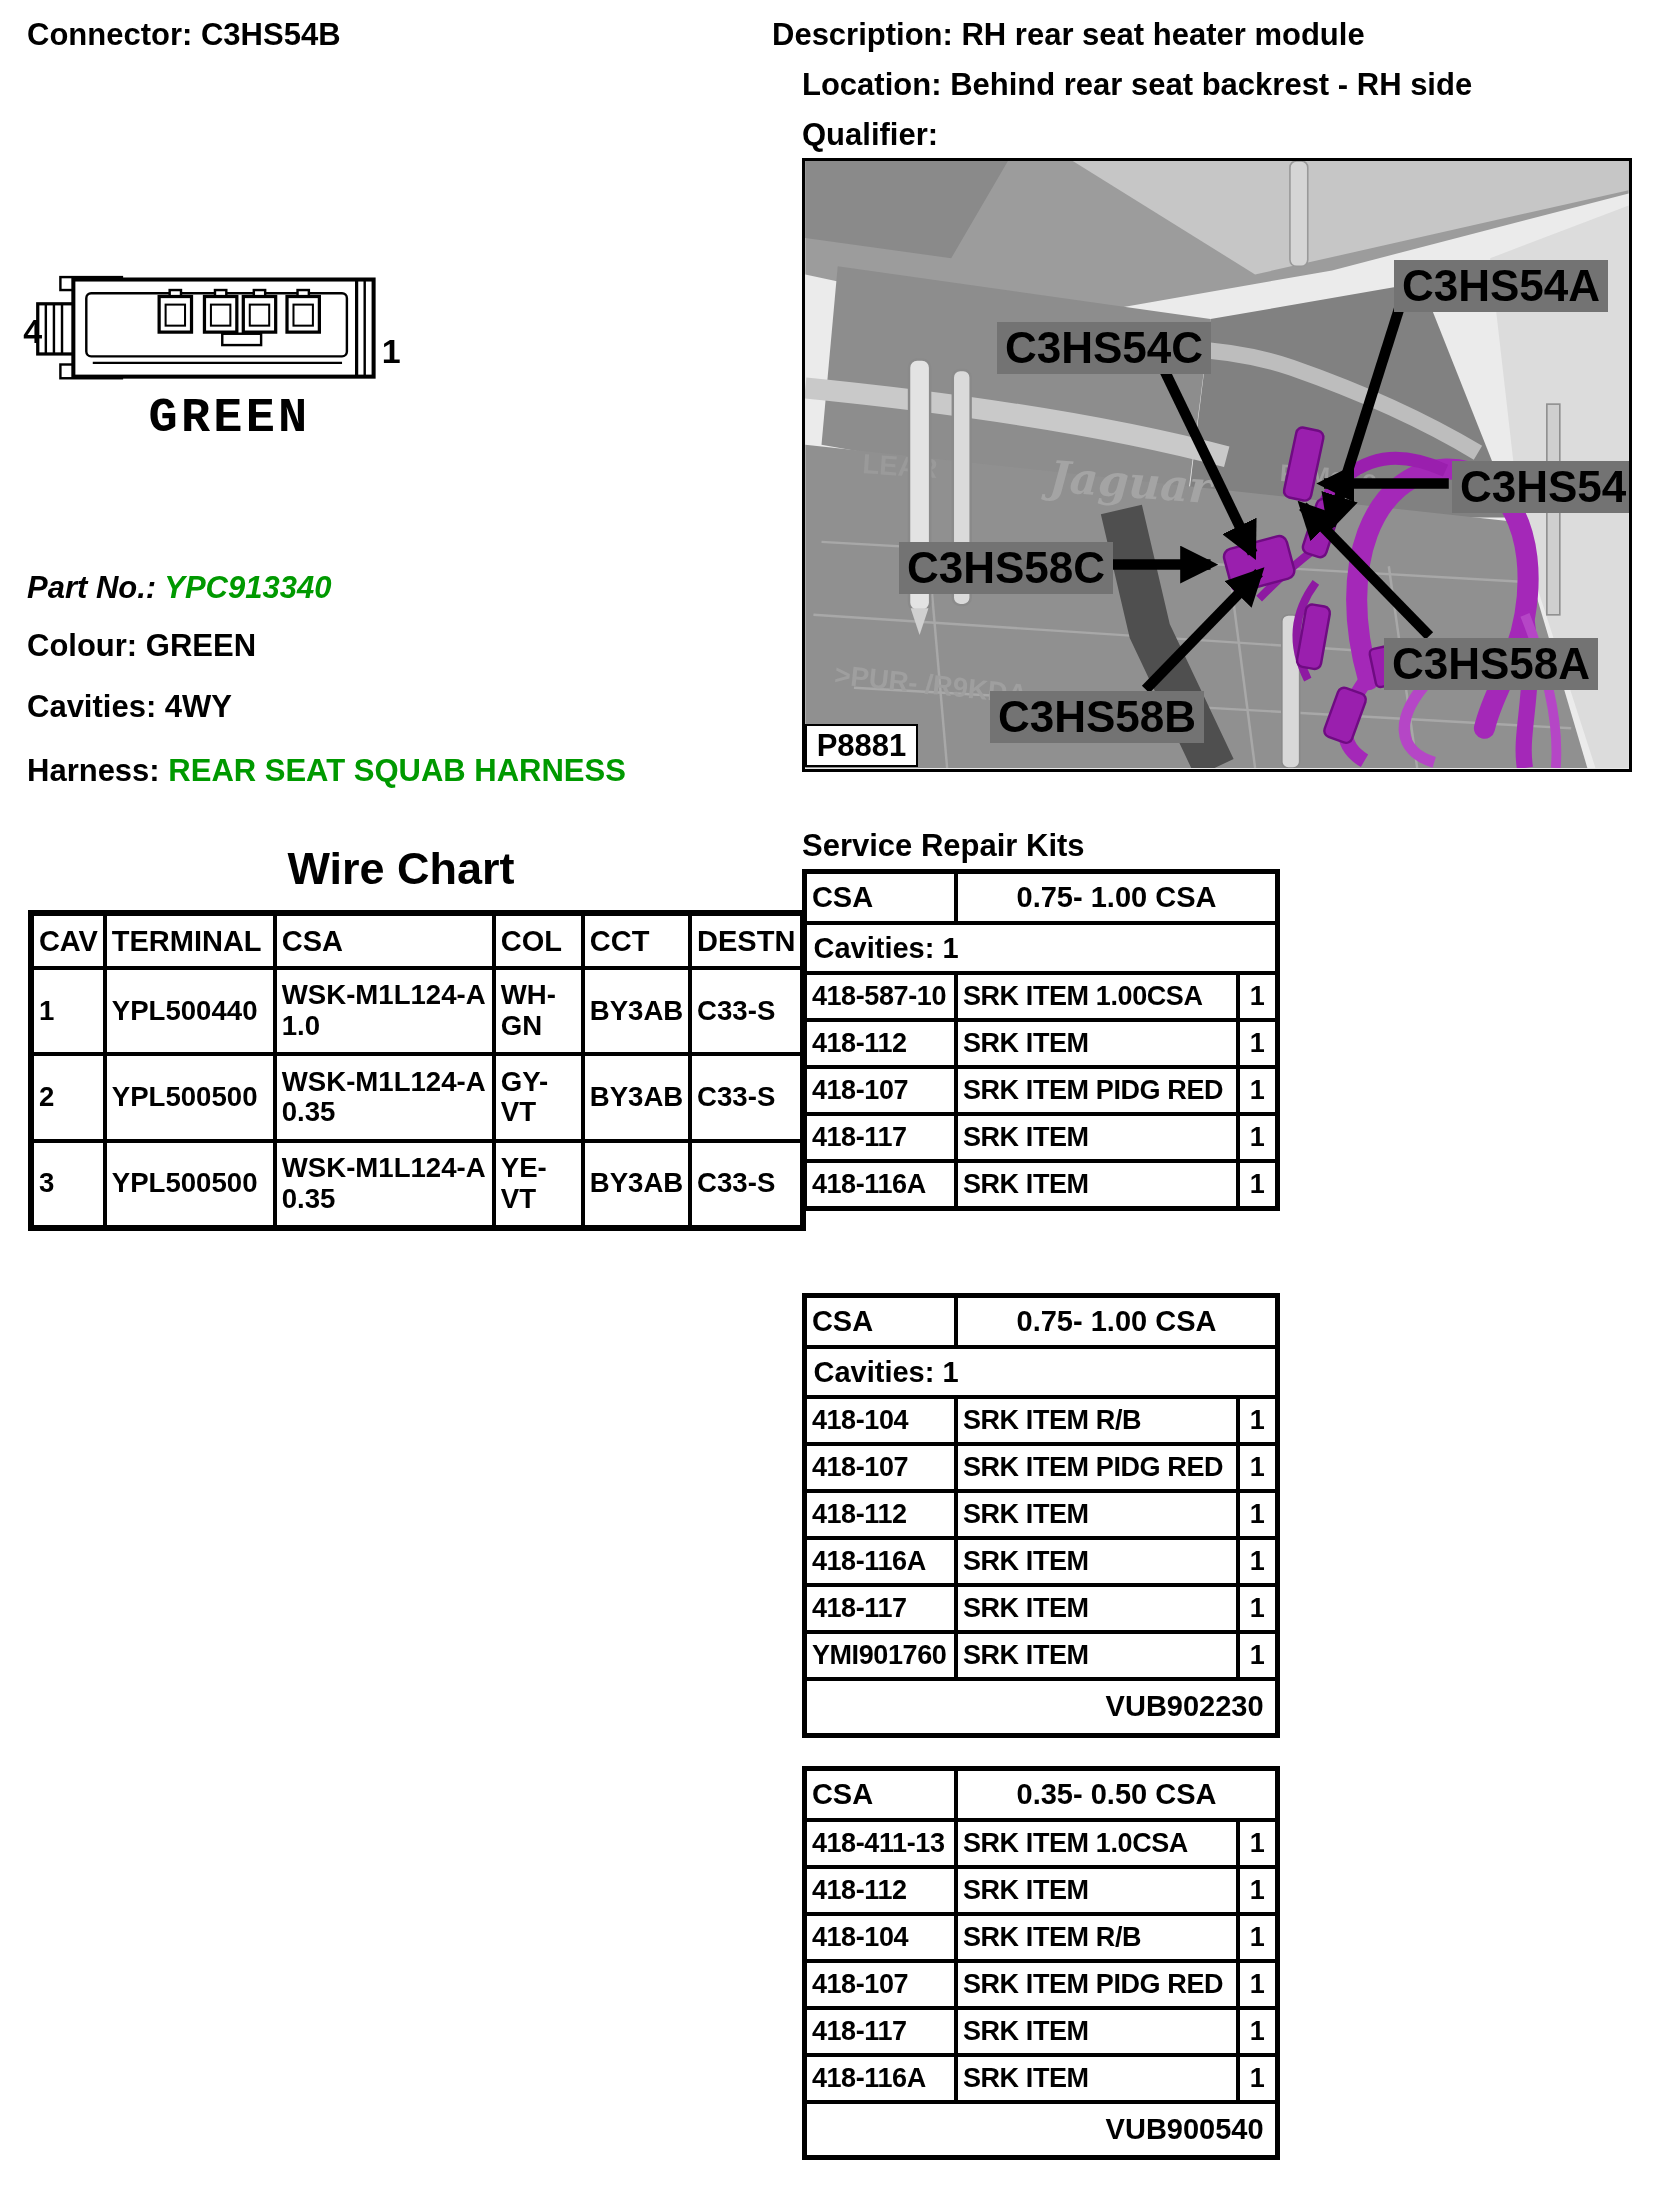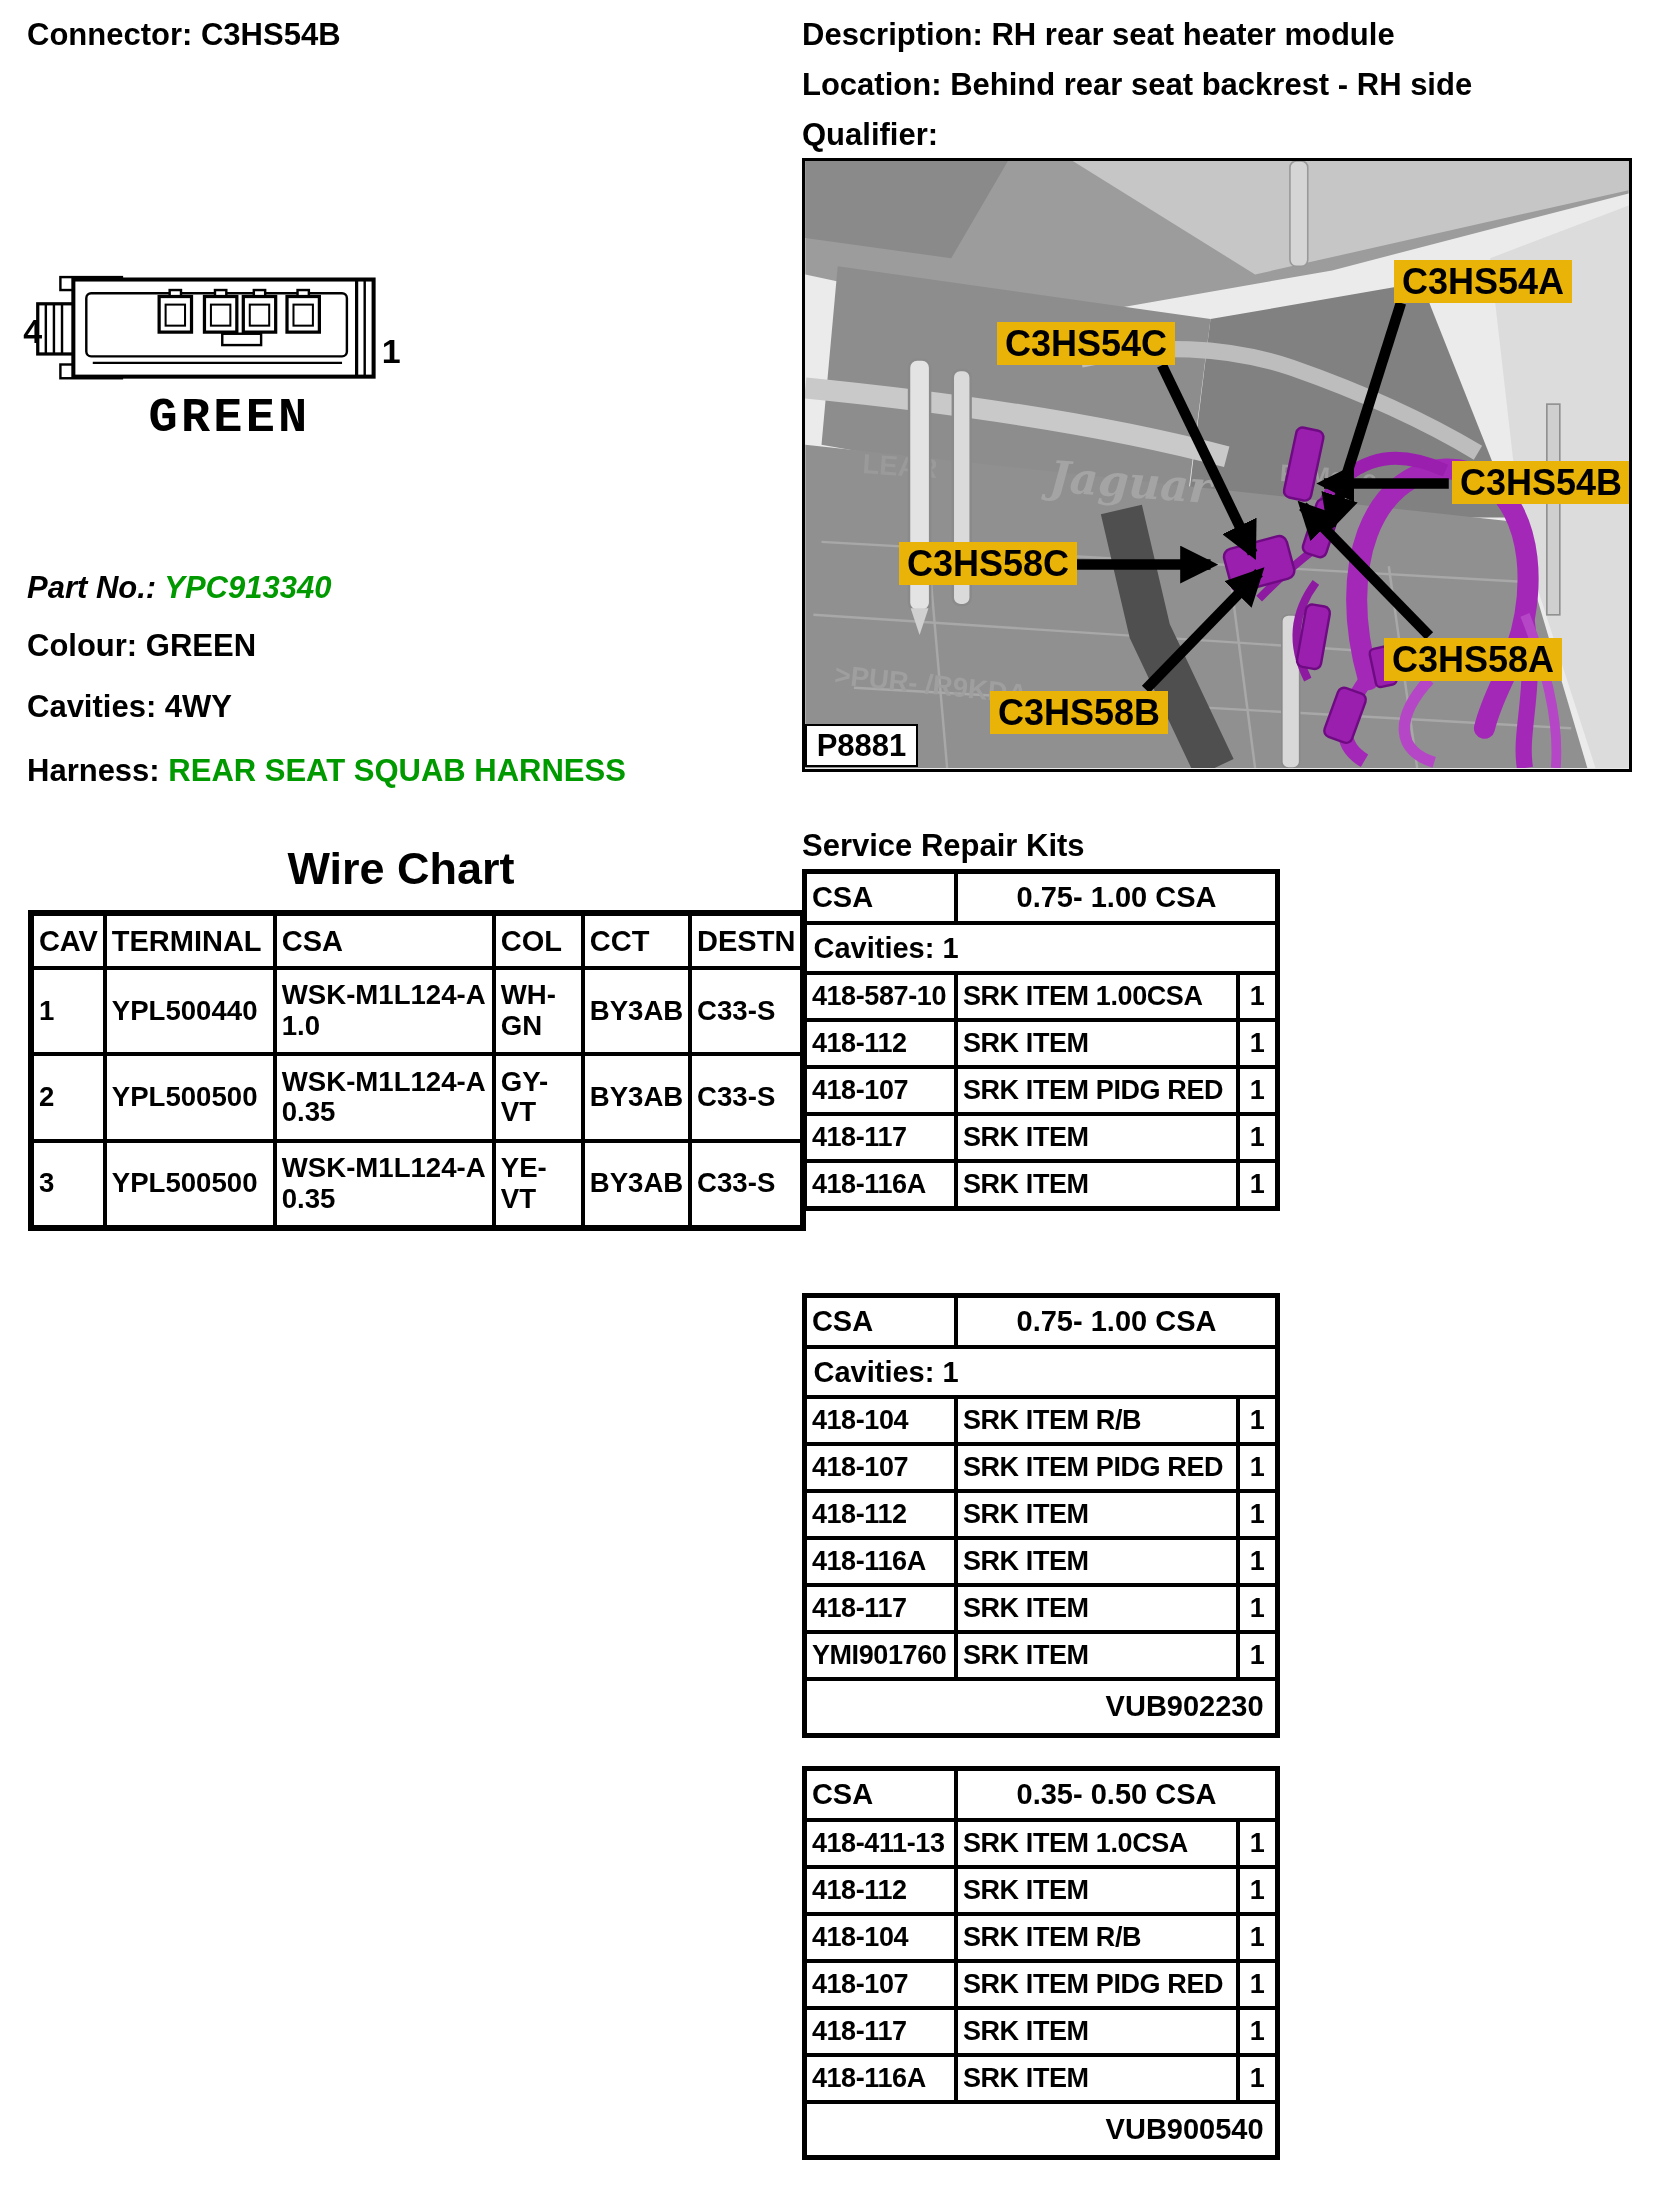--- a/index.html
+++ b/index.html
@@ -21,37 +21,37 @@
   .srk-row.hrow{min-height:47px;font-size:29px;letter-spacing:0;}
   .cell{display:flex;align-items:center;padding:1.6px 4.9px;}
   .cell-part{width:151px;border-right:4px solid #000;box-sizing:border-box;}
   .cell-desc{flex:1;}
   .cell-qty{width:39px;border-left:4px solid #000;box-sizing:border-box;padding-left:9.7px;}
   .cell-range{flex:1;justify-content:center;text-align:center;}
   .row-cav{padding:1.6px 6.5px;align-items:center;display:flex;font-size:29px;letter-spacing:0;}
   .row-kit{justify-content:flex-end;padding:3.2px 11.4px;align-items:center;display:flex;font-size:29px;letter-spacing:0;min-height:45px;}
   
   #photo{left:802px;top:158px;width:830px;height:614px;border:3.2px solid #000;box-sizing:border-box;background:#ebebeb;overflow:hidden;}
-  .callout{position:absolute;background:#eab308;font-size:36px;line-height:1.15;padding:0.8px 8px;white-space:nowrap;}
+  .callout{position:absolute;background:#737373;font-size:44px;line-height:1.15;padding:0.8px 8px;white-space:nowrap;}
   #p8881-label{position:absolute;background:#fff;border:2.4px solid #000;font-size:31px;padding:1.6px 9.7px;white-space:nowrap;}
   .hp{stroke:var(--harness-purple,#a428b8);}
   .ghost{font-family:"DejaVu Serif",serif;font-style:italic;font-weight:bold;}
   svg text{font-weight:bold;}
 </style>
 </head>
 <body>
 
 <div id="canvas">
 
   <div class="abs hline" style="left:27px;top:18px;">
     <span>Connector:</span>
     <span>C3HS54B</span>
   </div>
 
-  <div class="abs hline" style="left:802px;top:18px;text-align:center;">
+  <div class="abs hline" style="left:772px;top:18px;text-align:center;">
     <span>Description:</span>
     <span>RH rear seat heater module</span>
   </div>
   <div class="abs hline" style="left:802px;top:68px;">
     <span>Location:</span>
     <span>Behind rear seat backrest - RH side</span>
   </div>
   <div class="abs hline" style="left:802px;top:118px;">
     <span>Qualifier:</span>
     <span></span>

